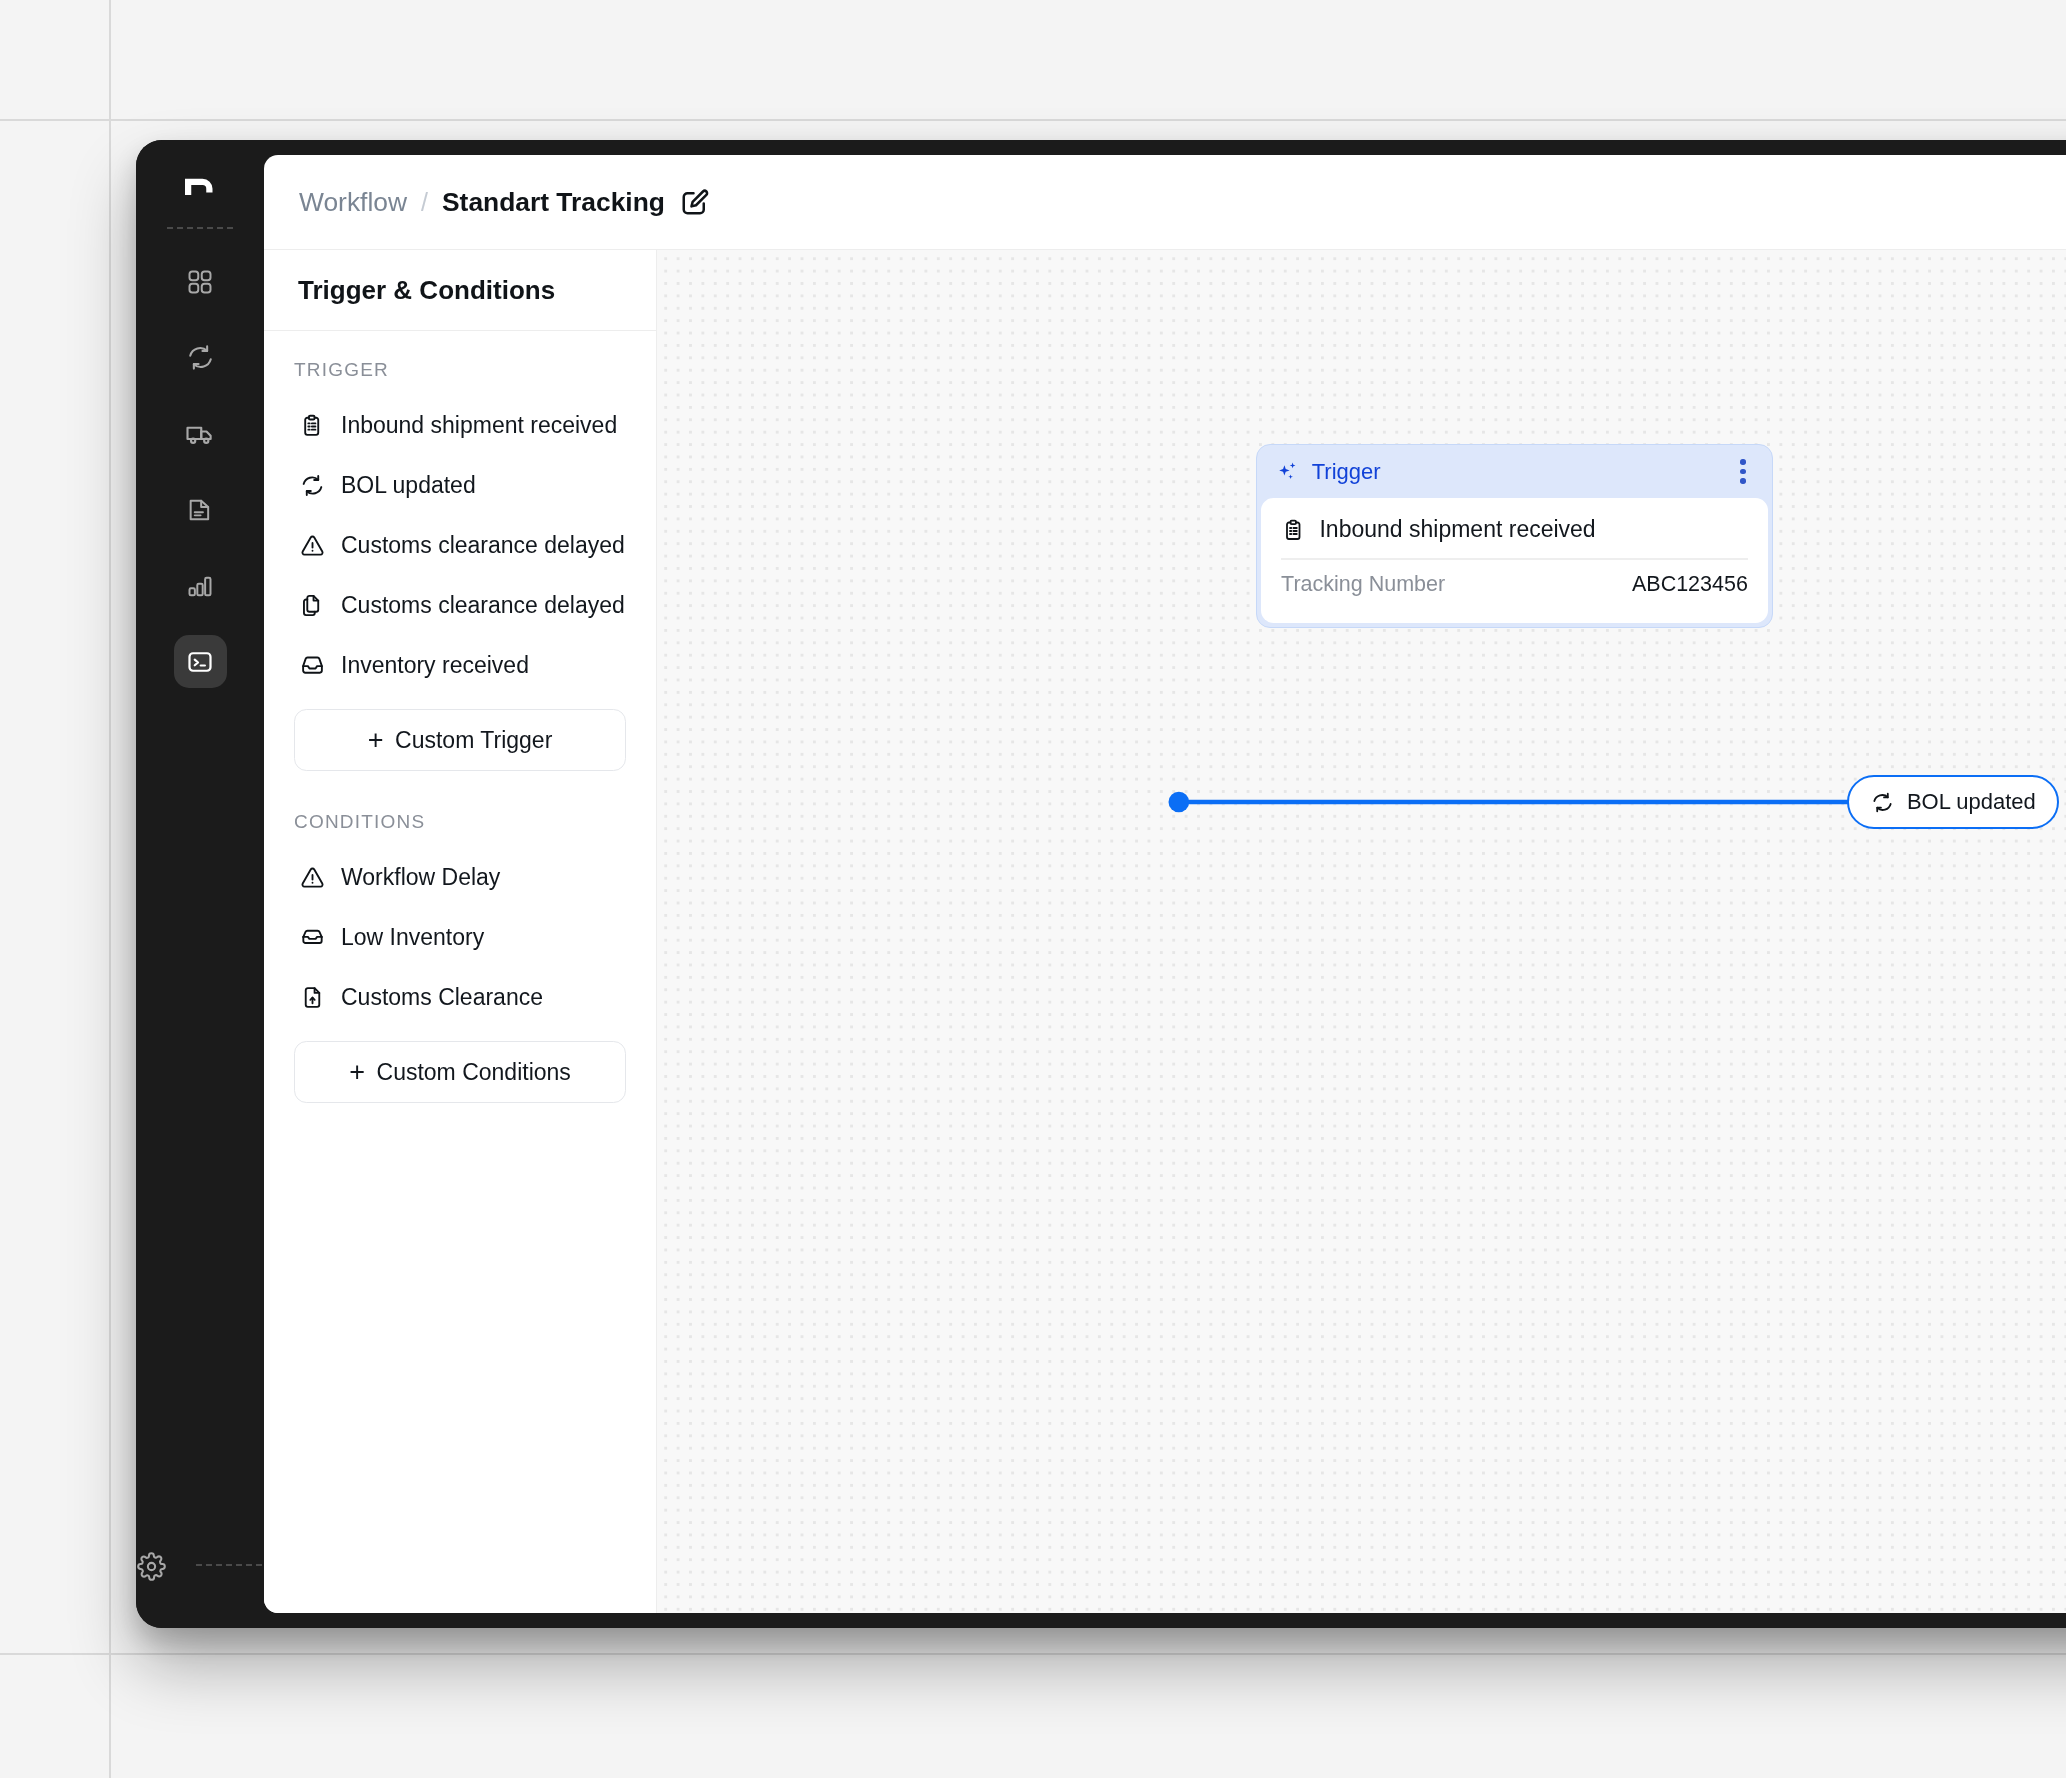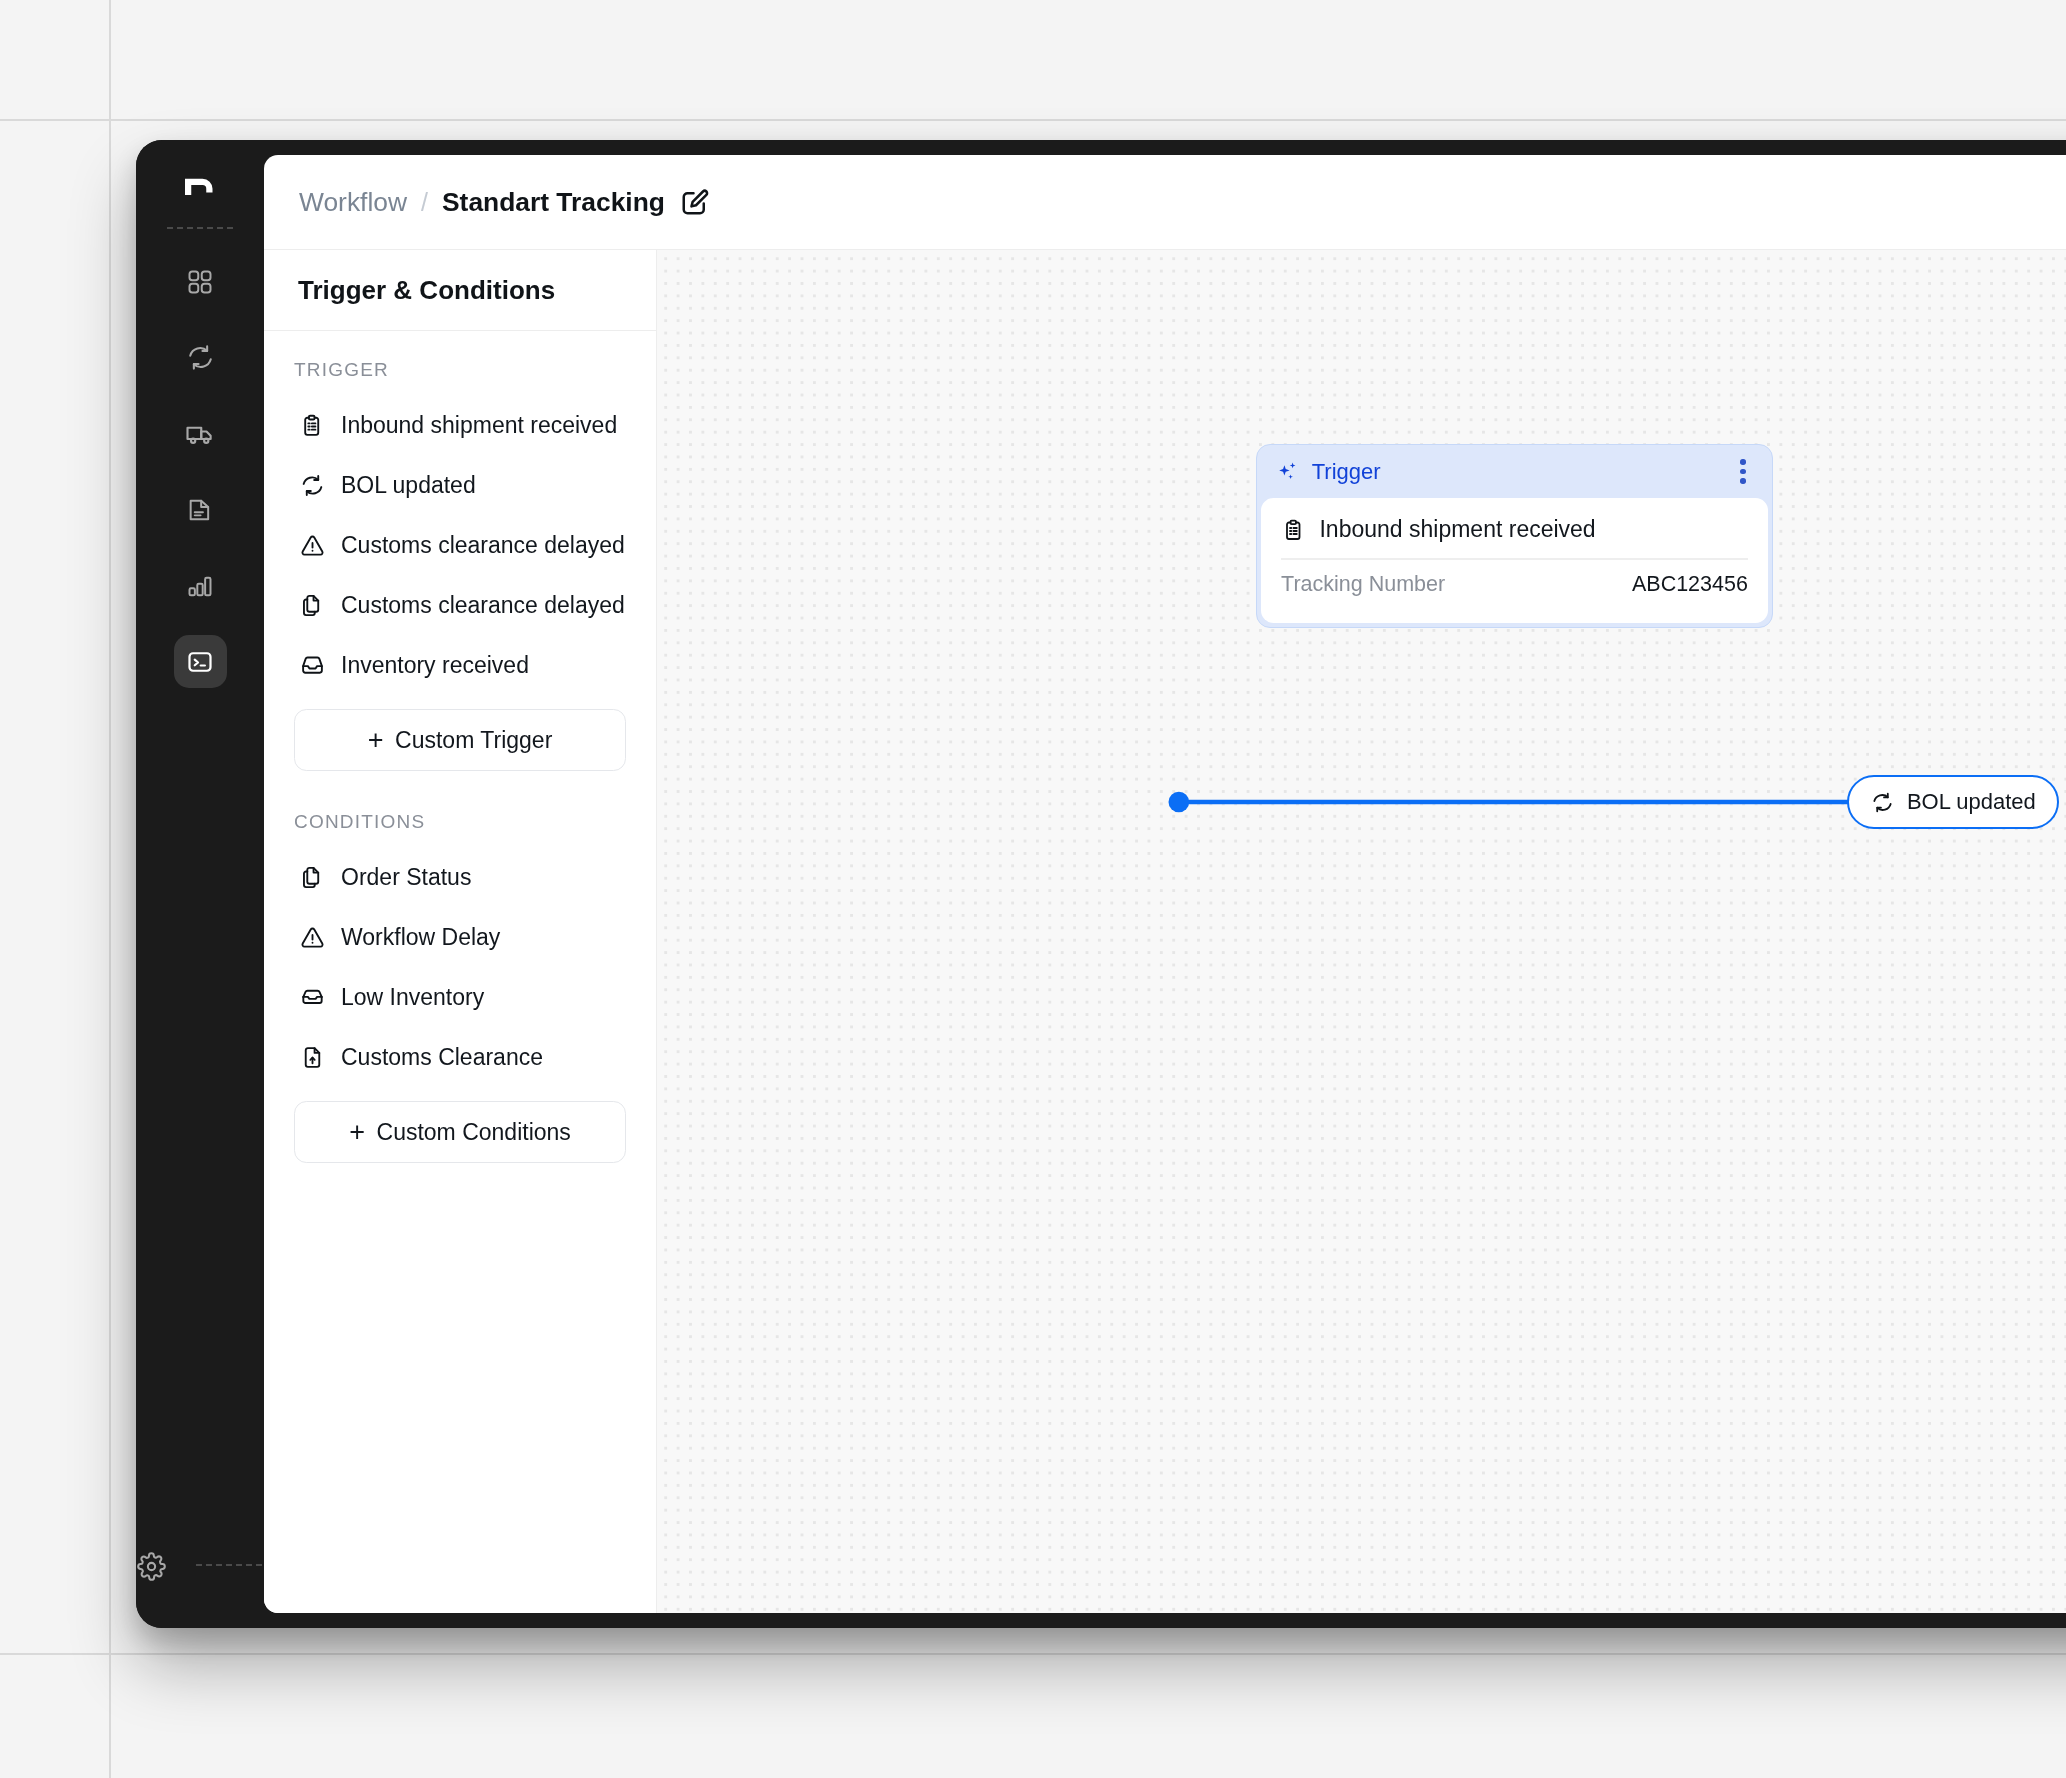--- a/index.html
+++ b/index.html
@@ -362,30 +362,20 @@
 
           <div class="add-btn">
             <span class="plus">+</span>
             <span>Custom Trigger</span>
           </div>
 
           <div class="gap-lg"></div>
 
           <div class="section-label">CONDITIONS</div>
 
-          <div class="opt-row">
-            <span class="oi">
-              <svg width="25" height="25" viewBox="0 0 24 24" fill="none" stroke="currentColor" stroke-width="1.8" stroke-linecap="round" stroke-linejoin="round">
-                <path d="M13 2.8H9a2 2 0 0 0-2 2V16a2 2 0 0 0 2 2h6.5a2 2 0 0 0 2-2V7.3z"></path>
-                <path d="M13 2.8v4.5h4.5"></path>
-                <path d="M7 6.2H5.8a2 2 0 0 0-2 2v11a2 2 0 0 0 2 2h6.4a2 2 0 0 0 2-2V18"></path>
-              </svg>
-            </span>
-            <span class="ol">Order Status</span>
-          </div>
 
           <div class="opt-row">
             <span class="oi">
               <svg width="25" height="25" viewBox="0 0 24 24" fill="none" stroke="currentColor" stroke-width="1.8" stroke-linecap="round" stroke-linejoin="round">
                 <path d="M10.3 4.3 2.6 17.8A2 2 0 0 0 4.3 20.8h15.4a2 2 0 0 0 1.7-3L13.7 4.3a2 2 0 0 0-3.4 0z"></path>
                 <line x1="12" y1="9.6" x2="12" y2="14"></line>
                   <line x1="12" y1="17" x2="12.01" y2="17"></line>
               </svg>
             </span>
             <span class="ol">Workflow Delay</span>

